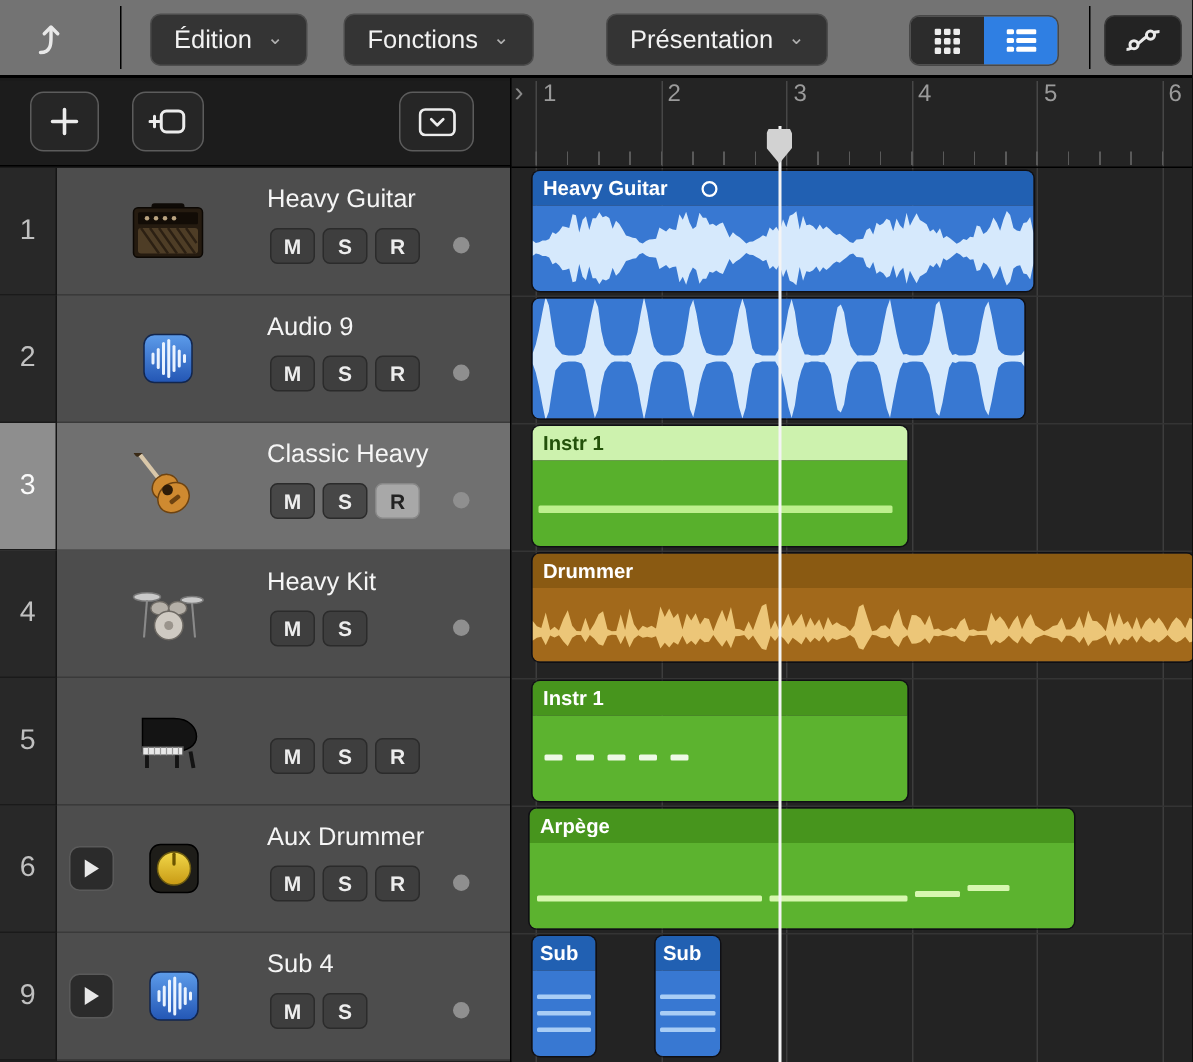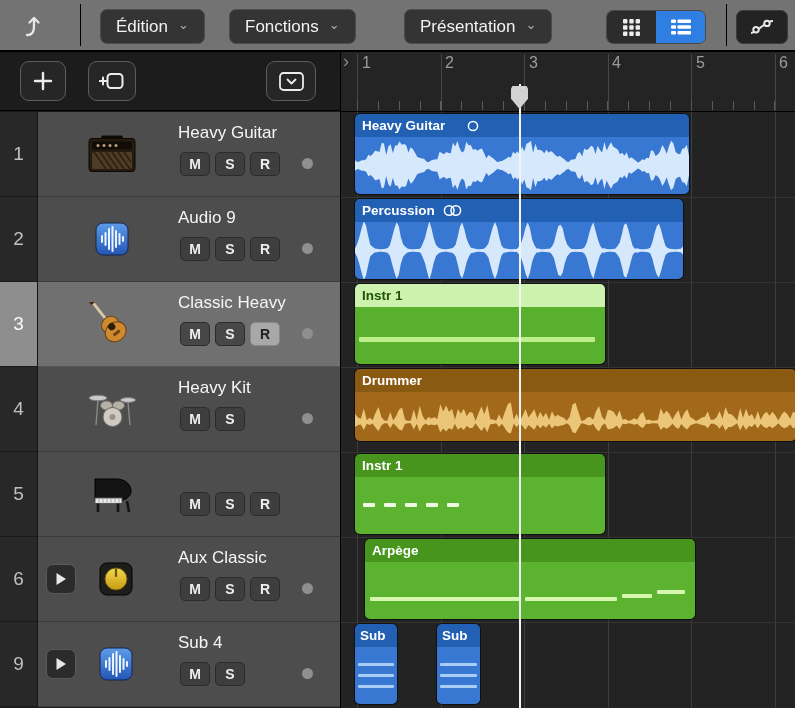--- a/index.html
+++ b/index.html
@@ -319,21 +319,21 @@
             <path d="M1.5 1 L11 7 L1.5 13 z" fill="#e8e8e8"></path>
           </svg>
         </button>
         <div class="ticon shift">
           <svg width="34" height="34" viewBox="0 0 34 34">
             <rect x="1" y="1" width="32" height="32" rx="7" fill="#1e1d19" stroke="#000"></rect>
             <circle cx="17" cy="17" r="11" fill="url(#gknob)" stroke="#6b5a10"></circle>
             <path d="M17 7.5 L17 14" stroke="#6b5500" stroke-width="2.2" stroke-linecap="round"></path>
           </svg>
         </div>
-        <div class="tname">Aux Classic</div>
+        <div class="tname">Aux Drummer</div>
         <div class="tbtns">
           <button class="tb">M</button>
           <button class="tb">S</button>
           <button class="tb">R</button>
         </div>
         <span class="tdot"></span>
       </div>
     </div>
 
     <div class="track">
@@ -392,27 +392,20 @@
         </svg>
       </div>
       <div class="rb">
           <svg class="wave" viewBox="0 0 300 50" preserveAspectRatio="none">
             <polygon points="0.0,20.4 2.0,22.0 4.0,21.5 6.0,20.4 8.0,20.5 10.0,19.6 12.0,15.6 14.0,16.7 16.0,14.9 18.0,12.1 20.0,12.5 22.0,13.1 24.0,5.1 26.0,5.7 28.0,15.8 30.0,8.3 32.0,6.3 34.0,14.3 36.0,7.5 38.0,7.4 40.0,4.0 42.0,6.8 44.0,6.2 46.0,7.3 48.0,13.6 50.0,8.9 52.0,10.8 54.0,14.0 56.0,17.5 58.0,18.2 60.0,18.9 62.0,19.1 64.0,21.5 66.0,22.2 68.0,20.8 70.0,19.9 72.0,19.7 74.0,19.5 76.0,12.9 78.0,14.1 80.0,15.2 82.0,13.1 84.0,14.1 86.0,14.3 88.0,5.1 90.0,8.4 92.0,3.6 94.0,9.9 96.0,13.7 98.0,12.3 100.0,4.2 102.0,7.2 104.0,7.1 106.0,11.2 108.0,10.6 110.0,12.0 112.0,10.7 114.0,10.0 116.0,14.3 118.0,18.7 120.0,15.7 122.0,17.4 124.0,18.6 126.0,20.3 128.0,22.2 130.0,21.2 132.0,21.0 134.0,19.9 136.0,18.8 138.0,17.4 140.0,18.3 142.0,12.9 144.0,14.6 146.0,12.4 148.0,15.6 150.0,8.1 152.0,12.7 154.0,6.0 156.0,5.1 158.0,3.3 160.0,14.1 162.0,6.0 164.0,11.5 166.0,11.1 168.0,12.1 170.0,14.3 172.0,11.1 174.0,13.9 176.0,12.3 178.0,13.9 180.0,16.0 182.0,17.3 184.0,16.5 186.0,18.2 188.0,19.6 190.0,21.4 192.0,22.0 194.0,19.9 196.0,19.7 198.0,19.4 200.0,14.3 202.0,13.1 204.0,17.0 206.0,10.1 208.0,11.5 210.0,10.4 212.0,7.7 214.0,8.7 216.0,15.0 218.0,7.6 220.0,11.5 222.0,13.6 224.0,4.3 226.0,11.9 228.0,8.0 230.0,4.6 232.0,8.5 234.0,9.6 236.0,11.0 238.0,15.2 240.0,13.9 242.0,16.4 244.0,13.3 246.0,19.1 248.0,17.8 250.0,19.1 252.0,20.7 254.0,22.4 256.0,21.4 258.0,19.6 260.0,20.2 262.0,18.3 264.0,18.6 266.0,11.7 268.0,12.3 270.0,16.6 272.0,15.4 274.0,12.4 276.0,7.0 278.0,10.1 280.0,14.8 282.0,8.2 284.0,3.2 286.0,5.6 288.0,13.2 290.0,14.6 292.0,15.1 294.0,10.2 296.0,9.8 298.0,6.7 300.0,16.3 300.0,33.7 298.0,43.3 296.0,40.2 294.0,39.8 292.0,34.9 290.0,35.4 288.0,36.8 286.0,44.4 284.0,46.8 282.0,41.8 280.0,35.2 278.0,39.9 276.0,43.0 274.0,37.6 272.0,34.6 270.0,33.4 268.0,37.7 266.0,38.3 264.0,31.4 262.0,31.7 260.0,29.8 258.0,30.4 256.0,28.6 254.0,27.6 252.0,29.3 250.0,30.9 248.0,32.2 246.0,30.9 244.0,36.7 242.0,33.6 240.0,36.1 238.0,34.8 236.0,39.0 234.0,40.4 232.0,41.5 230.0,45.4 228.0,42.0 226.0,38.1 224.0,45.7 222.0,36.4 220.0,38.5 218.0,42.4 216.0,35.0 214.0,41.3 212.0,42.3 210.0,39.6 208.0,38.5 206.0,39.9 204.0,33.0 202.0,36.9 200.0,35.7 198.0,30.6 196.0,30.3 194.0,30.1 192.0,28.0 190.0,28.6 188.0,30.4 186.0,31.8 184.0,33.5 182.0,32.7 180.0,34.0 178.0,36.1 176.0,37.7 174.0,36.1 172.0,38.9 170.0,35.7 168.0,37.9 166.0,38.9 164.0,38.5 162.0,44.0 160.0,35.9 158.0,46.7 156.0,44.9 154.0,44.0 152.0,37.3 150.0,41.9 148.0,34.4 146.0,37.6 144.0,35.4 142.0,37.1 140.0,31.7 138.0,32.6 136.0,31.2 134.0,30.1 132.0,29.0 130.0,28.8 128.0,27.8 126.0,29.7 124.0,31.4 122.0,32.6 120.0,34.3 118.0,31.3 116.0,35.7 114.0,40.0 112.0,39.3 110.0,38.0 108.0,39.4 106.0,38.8 104.0,42.9 102.0,42.8 100.0,45.8 98.0,37.7 96.0,36.3 94.0,40.1 92.0,46.4 90.0,41.6 88.0,44.9 86.0,35.7 84.0,35.9 82.0,36.9 80.0,34.8 78.0,35.9 76.0,37.1 74.0,30.5 72.0,30.3 70.0,30.1 68.0,29.2 66.0,27.8 64.0,28.5 62.0,30.9 60.0,31.1 58.0,31.8 56.0,32.5 54.0,36.0 52.0,39.2 50.0,41.1 48.0,36.4 46.0,42.7 44.0,43.8 42.0,43.2 40.0,46.0 38.0,42.6 36.0,42.5 34.0,35.7 32.0,43.7 30.0,41.7 28.0,34.2 26.0,44.3 24.0,44.9 22.0,36.9 20.0,37.5 18.0,37.9 16.0,35.1 14.0,33.3 12.0,34.4 10.0,30.4 8.0,29.5 6.0,29.6 4.0,28.5 2.0,28.0 0.0,29.6" fill="#d6e9fc"></polygon>
           </svg>
         </div>
     </div>
 
     <div class="region blue" style="left:14px;top:87px;width:328px;height:80px">
-      <div class="rh">
-        <span>Percussion</span>
-        <svg width="19" height="13" viewBox="0 0 19 13">
-          <circle cx="6.2" cy="6.5" r="4.8" fill="none" stroke="#fff" stroke-width="1.5"></circle>
-          <circle cx="12.8" cy="6.5" r="4.8" fill="none" stroke="#fff" stroke-width="1.5"></circle>
-        </svg>
-      </div>
       <div class="rb">
           <svg class="wave" viewBox="0 0 300 50" preserveAspectRatio="none">
             <polygon points="0.0,23.0 2.0,19.2 4.0,13.2 6.0,5.8 8.0,-0.7 10.0,2.9 12.0,12.0 14.0,20.0 16.0,21.7 18.0,23.2 20.0,23.5 22.0,23.8 24.0,23.8 26.0,23.7 28.0,23.4 30.0,22.9 32.0,20.2 34.0,13.0 36.0,5.9 38.0,0.2 40.0,3.5 42.0,13.6 44.0,19.5 46.0,21.7 48.0,23.2 50.0,23.7 52.0,23.8 54.0,23.8 56.0,23.6 58.0,23.7 60.0,23.0 62.0,18.9 64.0,14.1 66.0,6.1 68.0,-0.6 70.0,5.7 72.0,14.2 74.0,20.0 76.0,22.2 78.0,23.3 80.0,23.7 82.0,23.8 84.0,23.8 86.0,23.5 88.0,23.2 90.0,22.3 92.0,20.0 94.0,12.7 96.0,3.9 98.0,0.5 100.0,6.4 102.0,14.4 104.0,19.4 106.0,22.6 108.0,23.1 110.0,23.5 112.0,23.8 114.0,23.8 116.0,23.7 118.0,23.4 120.0,21.8 122.0,18.9 124.0,11.7 126.0,4.6 128.0,0.0 130.0,4.5 132.0,13.7 134.0,20.7 136.0,23.0 138.0,23.2 140.0,23.7 142.0,23.8 144.0,23.8 146.0,23.7 148.0,23.7 150.0,21.4 152.0,18.2 154.0,12.6 156.0,4.9 158.0,0.2 160.0,5.5 162.0,15.1 164.0,20.1 166.0,23.3 168.0,23.3 170.0,23.8 172.0,23.8 174.0,23.7 176.0,23.4 178.0,23.4 180.0,21.7 182.0,18.3 184.0,10.2 186.0,3.6 188.0,2.5 190.0,5.8 192.0,14.3 194.0,19.8 196.0,22.1 198.0,23.7 200.0,23.6 202.0,23.8 204.0,23.7 206.0,23.7 208.0,23.5 210.0,22.2 212.0,18.2 214.0,10.8 216.0,4.2 218.0,0.3 220.0,7.7 222.0,14.8 224.0,20.5 226.0,23.3 228.0,23.1 230.0,23.6 232.0,23.8 234.0,23.8 236.0,23.6 238.0,23.4 240.0,21.2 242.0,18.3 244.0,11.2 246.0,2.6 248.0,1.0 250.0,6.6 252.0,14.2 254.0,21.1 256.0,23.5 258.0,23.1 260.0,23.7 262.0,23.8 264.0,23.8 266.0,23.6 268.0,23.5 270.0,22.6 272.0,17.8 274.0,9.9 276.0,3.8 278.0,1.3 280.0,7.2 282.0,14.6 284.0,21.1 286.0,22.7 288.0,23.4 290.0,23.6 292.0,23.8 294.0,23.8 296.0,23.6 298.0,23.4 300.0,21.6 300.0,28.4 298.0,26.6 296.0,26.4 294.0,26.2 292.0,26.2 290.0,26.4 288.0,26.6 286.0,27.3 284.0,28.9 282.0,35.4 280.0,42.8 278.0,48.7 276.0,46.2 274.0,40.1 272.0,32.2 270.0,27.4 268.0,26.5 266.0,26.4 264.0,26.2 262.0,26.2 260.0,26.3 258.0,26.9 256.0,26.5 254.0,28.9 252.0,35.8 250.0,43.4 248.0,49.0 246.0,47.4 244.0,38.8 242.0,31.7 240.0,28.8 238.0,26.6 236.0,26.4 234.0,26.2 232.0,26.2 230.0,26.4 228.0,26.9 226.0,26.7 224.0,29.5 222.0,35.2 220.0,42.3 218.0,49.7 216.0,45.8 214.0,39.2 212.0,31.8 210.0,27.8 208.0,26.5 206.0,26.3 204.0,26.3 202.0,26.2 200.0,26.4 198.0,26.3 196.0,27.9 194.0,30.2 192.0,35.7 190.0,44.2 188.0,47.5 186.0,46.4 184.0,39.8 182.0,31.7 180.0,28.3 178.0,26.6 176.0,26.6 174.0,26.3 172.0,26.2 170.0,26.2 168.0,26.7 166.0,26.7 164.0,29.9 162.0,34.9 160.0,44.5 158.0,49.8 156.0,45.1 154.0,37.4 152.0,31.8 150.0,28.6 148.0,26.3 146.0,26.3 144.0,26.2 142.0,26.2 140.0,26.3 138.0,26.8 136.0,27.0 134.0,29.3 132.0,36.3 130.0,45.5 128.0,50.0 126.0,45.4 124.0,38.3 122.0,31.1 120.0,28.2 118.0,26.6 116.0,26.3 114.0,26.2 112.0,26.2 110.0,26.5 108.0,26.9 106.0,27.4 104.0,30.6 102.0,35.6 100.0,43.6 98.0,49.5 96.0,46.1 94.0,37.3 92.0,30.0 90.0,27.7 88.0,26.8 86.0,26.5 84.0,26.2 82.0,26.2 80.0,26.3 78.0,26.7 76.0,27.8 74.0,30.0 72.0,35.8 70.0,44.3 68.0,50.6 66.0,43.9 64.0,35.9 62.0,31.1 60.0,27.0 58.0,26.3 56.0,26.4 54.0,26.2 52.0,26.2 50.0,26.3 48.0,26.8 46.0,28.3 44.0,30.5 42.0,36.4 40.0,46.5 38.0,49.8 36.0,44.1 34.0,37.0 32.0,29.8 30.0,27.1 28.0,26.6 26.0,26.3 24.0,26.2 22.0,26.2 20.0,26.5 18.0,26.8 16.0,28.3 14.0,30.0 12.0,38.0 10.0,47.1 8.0,50.7 6.0,44.2 4.0,36.8 2.0,30.8 0.0,27.0" fill="#d6e9fc"></polygon>
           </svg>
         </div>
     </div>
 
     <div class="region greensel" style="left:14px;top:172px;width:250px;height:80px">
       <div class="rh">
           <span>Instr 1</span>
@@ -439,21 +432,21 @@
         </div>
       <div class="rb">
         <div class="nbar" style="left:8px;top:26px;width:12px;height:4px;background:#eef9e6"></div>
         <div class="nbar" style="left:29px;top:26px;width:12px;height:4px;background:#eef9e6"></div>
         <div class="nbar" style="left:50px;top:26px;width:12px;height:4px;background:#eef9e6"></div>
         <div class="nbar" style="left:71px;top:26px;width:12px;height:4px;background:#eef9e6"></div>
         <div class="nbar" style="left:92px;top:26px;width:12px;height:4px;background:#eef9e6"></div>
       </div>
     </div>
 
-    <div class="region green" style="left:24px;top:427px;width:330px;height:80px">
+    <div class="region green" style="left:12px;top:427px;width:363px;height:80px">
       <div class="rh">
           <span>Arpège</span>
         </div>
       <div class="rb">
         <div class="nbar" style="left:5px;top:35px;width:150px;height:4px;background:#d7f7b0"></div>
         <div class="nbar" style="left:160px;top:35px;width:92px;height:4px;background:#d7f7b0"></div>
         <div class="nbar" style="left:257px;top:32px;width:30px;height:4px;background:#d7f7b0"></div>
         <div class="nbar" style="left:292px;top:28px;width:28px;height:4px;background:#d7f7b0"></div>
       </div>
     </div>

